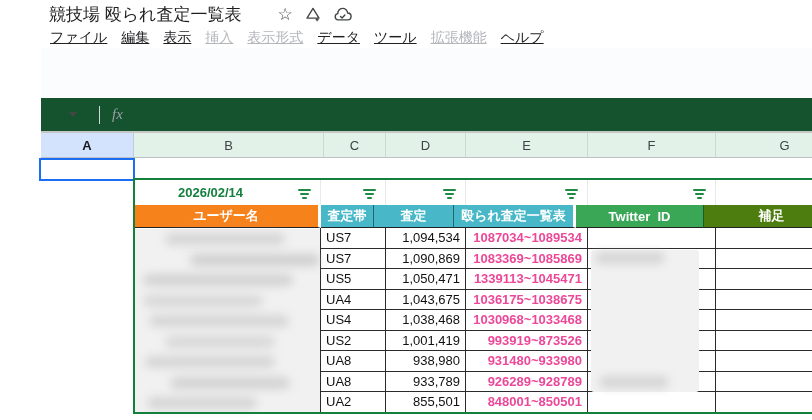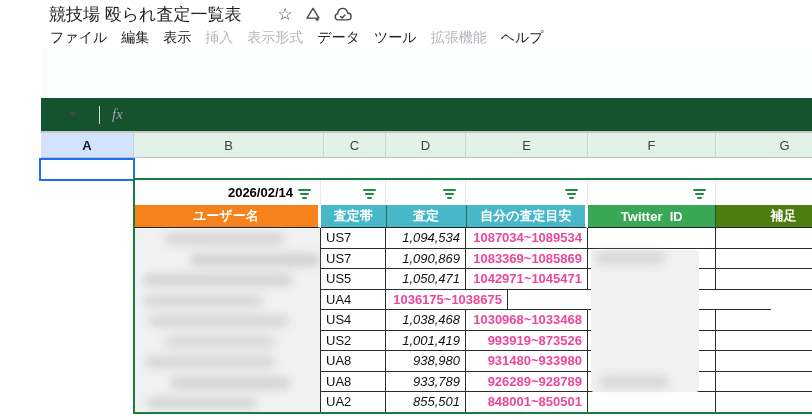--- a/index.html
+++ b/index.html
@@ -11,21 +11,21 @@
   
   #titlebar { left:0; top:0; width:812px; height:26px; }
   #doc-title { left:8px; top:3px; font-size:17px; color:#1f1f1f; }
   .tb-icon { top:4px; width:20px; height:20px; display:flex; align-items:center; justify-content:center; color:#444746; }
   #star-ic { left:234px; font-size:17px; }
   #drive-ic { left:262px; }
   #cloud-ic { left:291px; }
 
   
   #menubar { left:2px; top:27px; height:22px; display:flex; align-items:center; }
-  .menu-item { padding:2px 7px; font-size:14px; color:#202124; border-radius:4px; white-space:pre; }
+  .menu-item { padding:2px 7px; font-size:14px; color:#202124; border-radius:4px; white-space:pre;text-decoration:underline; }
   .menu-item.disabled { color:#b3b6bb; }
 
   
   #toolbar-band { left:0; top:48px; width:812px; height:62px; background:#fafcfe; }
   #toolbar-pill { left:6px; top:59px; width:806px; height:38px; background:#eef2f9; border-radius:20px 0 0 20px; display:flex; align-items:center; }
   .tool-btn { display:flex; align-items:center; justify-content:center; height:30px; border-radius:6px; color:#444746; }
   #print-btn { margin-left:12px; width:30px; }
   #filterviews-btn { margin-left:6px; width:40px; gap:3px; }
   #zoom-btn { margin-left:12px; gap:5px; font-size:13.5px; color:#444746; padding:0 4px; }
   .caret { width:0; height:0; border-left:4px solid transparent; border-right:4px solid transparent; border-top:5px solid #444746; }
@@ -48,40 +48,40 @@
 
   #a1-selection { left:-2px; top:0px; width:96px; height:23px; border:2px solid #1b6ef3; background:transparent; z-index:3; }
 
   #table { left:93px; top:22px; width:717px; z-index:1; }
   .trow { display:flex; }
 
   
   #date-row { height:25px; }
   .date-cell { position:relative; height:25px; border-right:1px solid #e8eae8; display:flex; align-items:center; }
   .date-cell:last-child { border-right:none; }
-  #date-value { width:100%; text-align:right; font-size:13px; font-weight:bold; color:#000000; padding-right:27px;padding-left:44px; }
+  #date-value { width:100%; font-size:13px; font-weight:bold; color:#15803d; padding-right:27px;padding-left:44px; }
   .flt { position:absolute; right:9px; top:50%; margin-top:-4px; width:13px; display:flex; flex-direction:column; align-items:center; gap:2px; }
   .flt i { display:block; height:2px; background:#1d8a46; border-radius:1px; }
   .flt .b1 { width:13px; } .flt .b2 { width:9px; } .flt .b3 { width:5px; }
 
   
   #header-row { height:23px; }
   .hcell { height:23px; display:flex; align-items:center; justify-content:center; color:#fff; font-size:13px; font-weight:bold; white-space:pre; border-bottom:1px solid #222; }
   .h-orange { background:#f6821c; border-right:3px solid #fff; }
   .h-teal   { background:#48b8c8; border-right:1px solid rgba(0,0,0,0.45); }
   .h-teal-end { background:#48b8c8; border-right:3px solid #fff; }
   .h-green  { background:#3aa757; border-right:1px solid rgba(0,0,0,0.45); }
   .h-green-end { background:#4d7c0f; }
 
   
   .drow { height:20.5px; }
   .dcell { height:100%; border-right:1px solid #2b2b2b; border-bottom:1px solid #2b2b2b; font-size:13px; display:flex; align-items:center; background:#fff; }
   .c-name  { width:187px; }
   .c-band  { width:65px; padding-left:5px; color:#111; }
-  .c-val   { width:80px; justify-content:flex-end; padding-right:5px; color:#111;font-style:italic; }
+  .c-val   { width:80px; justify-content:flex-end; padding-right:5px; color:#111; }
   .c-range { width:122px; justify-content:flex-end; padding-right:5px; color:#ec4899; font-weight:bold; }
   .c-tw    { width:128px; }
   .c-note  { width:135px; border-right:none; }
 
   
   #range-outline { left:92px; top:20px; width:719px; height:236px; border:2px solid #157f3c; z-index:6; pointer-events:none; }
 
   
   .censor { background:#f1f1f1; z-index:4; }
   .blob { position:absolute; height:12px; border-radius:6px; background:#b9b9b9; filter:blur(5px); }
@@ -214,23 +214,23 @@
           <span class="flt">
               <i class="b1"></i>
               <i class="b2"></i>
               <i class="b3"></i>
             </span>
         </div>
       </div>
 
       <div class="trow" id="header-row">
         <div class="hcell h-orange" style="width:187px">ユーザー名</div>
-        <div class="hcell h-teal" style="width:66px">査定帯</div>
+        <div class="hcell h-teal" style="width:53px">査定帯</div>
         <div class="hcell h-teal" style="width:80px">査定</div>
-        <div class="hcell h-teal-end" style="width:122px">自分の査定目安</div>
+        <div class="hcell h-teal-end" style="width:122px">殴られ査定一覧表</div>
         <div class="hcell h-green" style="width:128px">Twitter  ID</div>
         <div class="hcell h-green-end" style="width:135px">補足</div>
       </div>
 
       <div class="trow drow">
         <div class="dcell c-name"></div>
         <div class="dcell c-band">US7</div>
         <div class="dcell c-val">1,094,534</div>
         <div class="dcell c-range">1087034~1089534</div>
         <div class="dcell c-tw"></div>
@@ -241,27 +241,28 @@
         <div class="dcell c-band">US7</div>
         <div class="dcell c-val">1,090,869</div>
         <div class="dcell c-range">1083369~1085869</div>
         <div class="dcell c-tw"></div>
         <div class="dcell c-note"></div>
       </div>
       <div class="trow drow">
         <div class="dcell c-name"></div>
         <div class="dcell c-band">US5</div>
         <div class="dcell c-val">1,050,471</div>
-        <div class="dcell c-range">1042971~1045471</div>
+        <div class="dcell c-range">1339113~1045471</div>
         <div class="dcell c-tw"></div>
         <div class="dcell c-note"></div>
       </div>
       <div class="trow drow">
         <div class="dcell c-name"></div>
         <div class="dcell c-band">UA4</div>
+        <div class="dcell c-val">1,043,675</div>
         <div class="dcell c-range">1036175~1038675</div>
         <div class="dcell c-tw"></div>
         <div class="dcell c-note"></div>
       </div>
       <div class="trow drow">
         <div class="dcell c-name"></div>
         <div class="dcell c-band">US4</div>
         <div class="dcell c-val">1,038,468</div>
         <div class="dcell c-range">1030968~1033468</div>
         <div class="dcell c-tw"></div>

